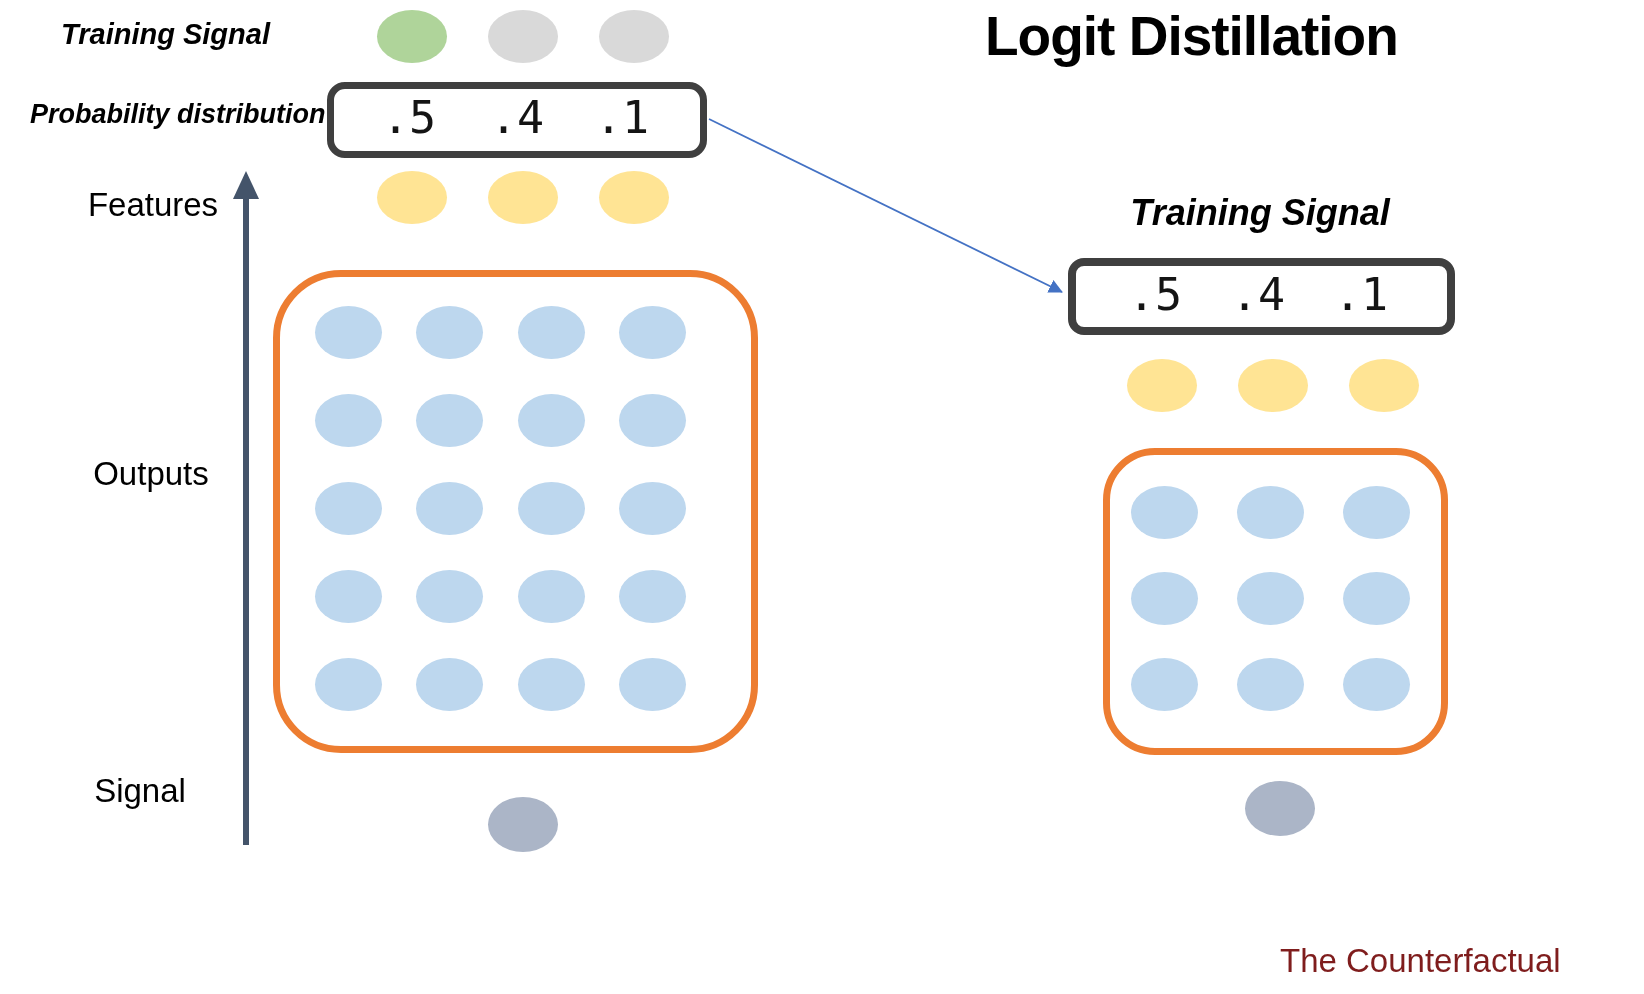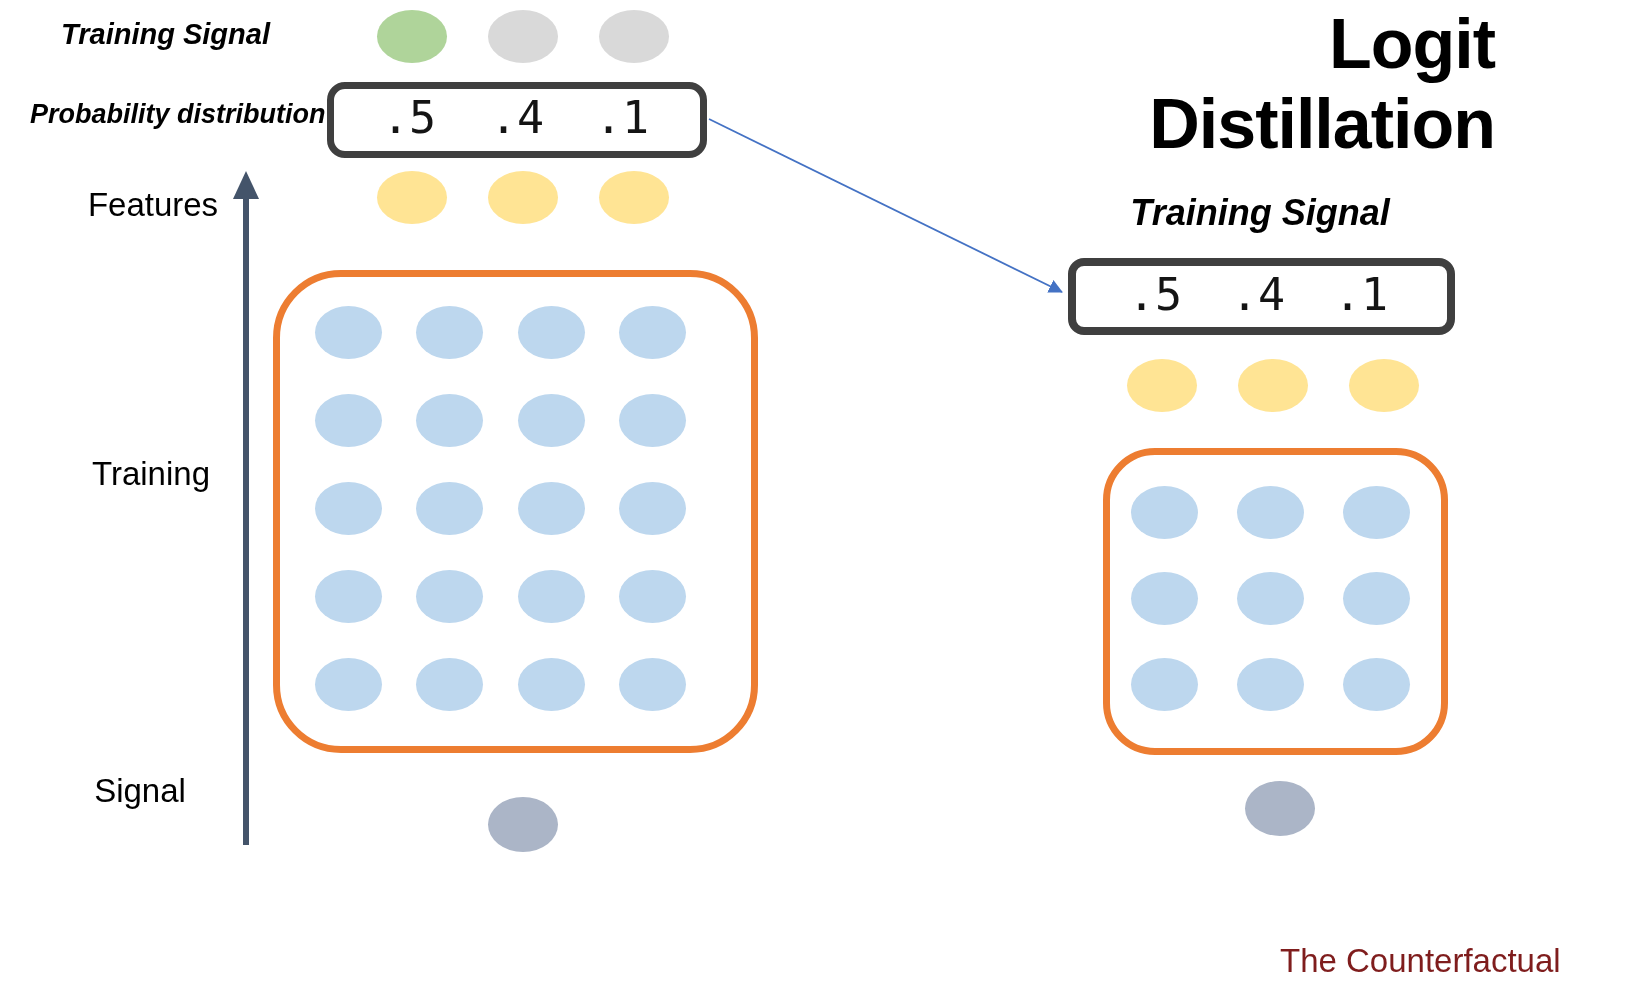--- a/index.html
+++ b/index.html
@@ -8,21 +8,21 @@
     width:1644px;height:994px;
     background:#ffffff;
     font-family:"Liberation Sans",sans-serif;
     overflow:hidden;
   }
   
   .lbl{position:absolute;color:#000;white-space:nowrap;}
   .italic-bold{font-style:italic;font-weight:700;}
   .title{
     position:absolute;left:985px;top:4px;width:510px;
-    text-align:right;font-size:70px;font-weight:600;
+    text-align:left;font-size:55px;font-weight:600;
     letter-spacing:-1px;color:#000;
   }
   .watermark{
     position:absolute;left:1280px;top:942px;width:312px;
     text-align:left;font-size:33px;color:#7f1d1d;
   }
   .side-label{width:170px;text-align:center;font-size:33px;}
   
   .node-row{position:absolute;display:flex;gap:41px;}
   .node-row .oval{width:70px;height:53px;}
@@ -114,21 +114,21 @@
       <span class="oval" style="background: rgb(189, 215, 238);"></span>
       <span class="oval" style="background: rgb(189, 215, 238);"></span>
       <span class="oval" style="background: rgb(189, 215, 238);"></span>
       <span class="oval" style="background: rgb(189, 215, 238);"></span>
       <span class="oval" style="background: rgb(189, 215, 238);"></span>
       <span class="oval" style="background: rgb(189, 215, 238);"></span>
       <span class="oval" style="background: rgb(189, 215, 238);"></span>
       <span class="oval" style="background: rgb(189, 215, 238);"></span>
     </div>
 
-  <div class="lbl side-label" style="left:66px;top:455px;">Training</div>
+  <div class="lbl side-label" style="left:66px;top:455px;">Outputs</div>
 
   <div class="lbl side-label" style="left:55px;top:772px;">Signal</div>
 
   <div class="single-node" style="left: 488px; top: 797px; background: rgb(171, 181, 199);"></div>
 
   <svg class="overlay" width="1644" height="994" viewBox="0 0 1644 994">
     <defs>
       <marker id="ah" markerUnits="userSpaceOnUse" markerWidth="20" markerHeight="16" refX="13" refY="7" orient="auto">
         <path d="M0,0 L14,7 L0,14 Z" fill="#4472C4"></path>
       </marker>

